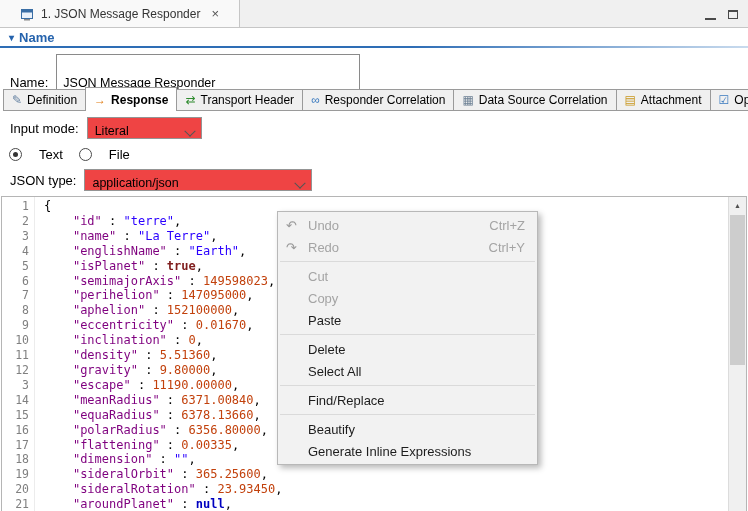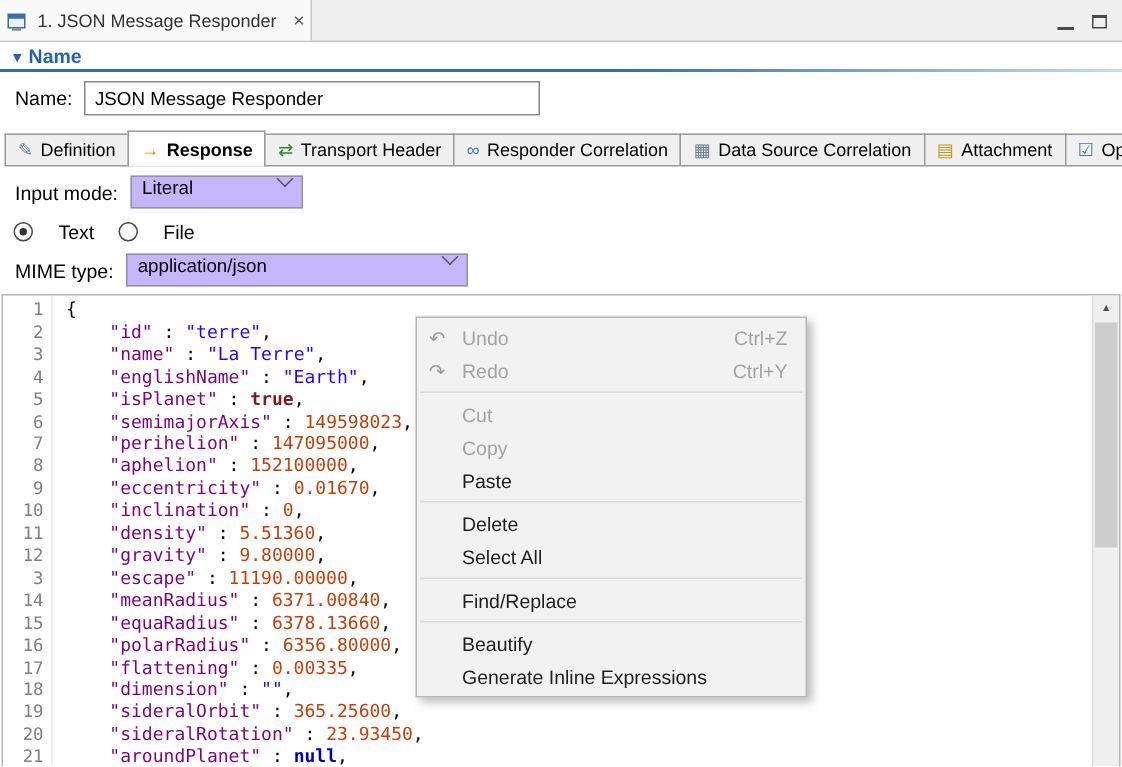--- a/index.html
+++ b/index.html
@@ -3,44 +3,44 @@
 <meta charset="utf-8">
 <style>
   html,body{margin:0;padding:0;background:#fff;}
   .app{position:relative;width:748px;height:511px;background:#fff;overflow:hidden;
        font-family:"Liberation Sans",sans-serif;color:#000;}
 
   
   .tabstrip{position:absolute;left:0;top:0;width:748px;height:28px;background:#f0f0f0;
             border-bottom:1px solid #c6c6c6;box-sizing:border-box;}
   .etab{position:absolute;left:0;top:0;height:27px;display:flex;align-items:center;gap:6px;
-        padding:0 4px;background:#f9f9f9;border-right:1px solid #c6c6c6;font-size:12px;color:#333;}
+        padding:0 20px;background:#f9f9f9;border-right:1px solid #c6c6c6;font-size:12px;color:#333;}
   .etab-title{white-space:nowrap;}
   .etab-close{color:#555;font-size:13px;margin-left:5px;}
   .winctl{position:absolute;right:10px;top:0;height:28px;display:flex;gap:12px;align-items:center;}
   .ico-min{width:11px;height:9px;border-bottom:2px solid #4a4a4a;}
   .ico-max{width:10px;height:9px;border:1px solid #4a4a4a;border-top:2px solid #4a4a4a;box-sizing:border-box;}
 
   
   .sec-head{position:absolute;left:9px;top:30px;display:flex;align-items:center;gap:5px;
             color:#2563ad;font-weight:bold;font-size:13px;}
   .sec-tri{font-size:10px;color:#2563ad;}
   .sec-line{position:absolute;left:0;top:46px;width:748px;height:2px;
             background:linear-gradient(to right,#2e6db5 55%,#c9dbee 100%);}
 
   
   .frow{position:absolute;display:flex;align-items:center;gap:8px;font-size:13px;}
   .row-name{left:10px;top:54px;}
   .txt-input{width:290px;height:19px;border:1px solid #8a8a8a;background:#fff;
-             font-family:"Liberation Sans",sans-serif;font-size:12.5px;padding:1px 6px;}
+             font-family:"Liberation Sans",sans-serif;font-size:12.5px;padding:18px 6px;}
   .row-inputmode{left:10px;top:117px;}
   .row-radios{left:9px;top:147px;gap:6px;}
   .row-mime{left:10px;top:169px;}
-  .combo{display:inline-flex;align-items:flex-start;justify-content:space-between;height:22px;
-         border:1px solid #949494;background:#c4b5fd;padding:0 7px;font-size:12.5px;box-sizing:border-box;}
+  .combo{display:inline-flex;align-items:flex-end;justify-content:space-between;height:22px;
+         border:1px solid #949494;background:#ef4444;padding:0 7px;font-size:12.5px;box-sizing:border-box;}
   .combo-literal{width:115px;}
   .combo-mime{width:228px;}
   .chev{width:7px;height:7px;border-right:1.6px solid #555;border-bottom:1.6px solid #555;
         transform:rotate(45deg) translate(-2px,-2px);margin-left:8px;}
   .radio-opt{display:flex;align-items:center;gap:17px;margin-right:10px;}
   .radio{width:13px;height:13px;border:1px solid #4a4a4a;border-radius:50%;background:#fff;
          position:relative;box-sizing:border-box;display:inline-block;}
   .radio.sel::after{content:"";position:absolute;left:3px;top:3px;width:5px;height:5px;
          border-radius:50%;background:#333;}
 
@@ -164,21 +164,21 @@
         <span class="radio sel"></span>
         <span>Text</span>
       </span>
       <span class="radio-opt">
         <span class="radio"></span>
         <span>File</span>
       </span>
     </div>
 
   <div class="frow row-mime">
-    <span>MIME type:</span>
+    <span>JSON type:</span>
     <span class="combo combo-mime">
       <span>application/json</span>
       <span class="chev"></span>
     </span>
   </div>
 
   <div class="editor">
     <div class="gutter">
         <div class="ln">1</div>
         <div class="ln">2</div>

